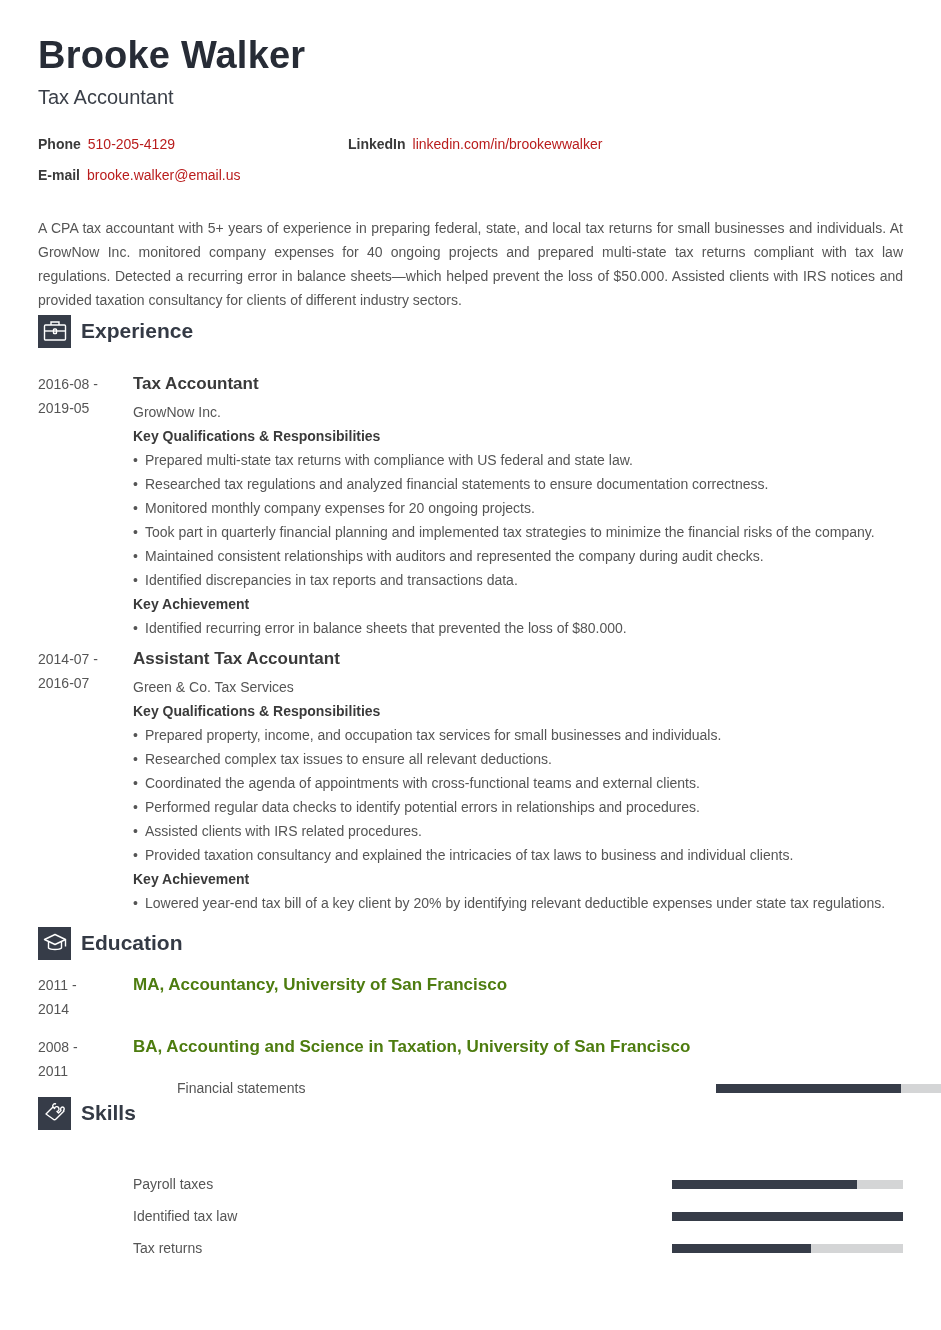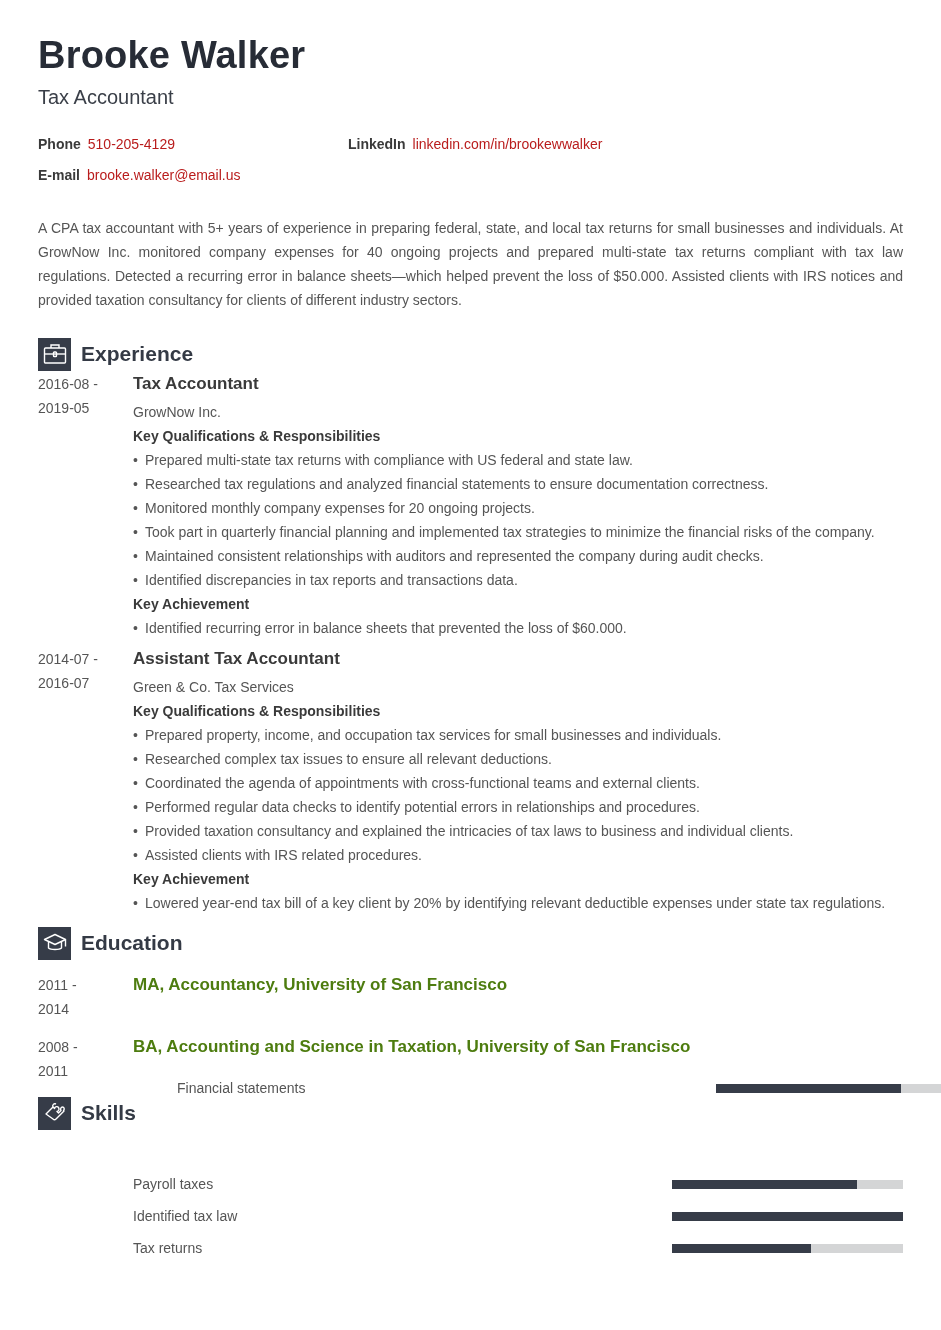--- a/index.html
+++ b/index.html
@@ -44,21 +44,21 @@
   </div>
   <div class="contact" style="top:136px; left:310px;">
     <span class="lbl">LinkedIn</span><span class="val">linkedin.com/in/brookewwalker</span>
   </div>
   <div class="contact" style="top:167px; left:0;">
     <span class="lbl">E-mail</span><span class="val">brooke.walker@email.us</span>
   </div>
 
   <div class="summary">A CPA tax accountant with 5+ years of experience in preparing federal, state, and local tax returns for small businesses and individuals. At GrowNow Inc. monitored company expenses for 40 ongoing projects and prepared multi-state tax returns compliant with tax law regulations. Detected a recurring error in balance sheets—which helped prevent the loss of $50.000. Assisted clients with IRS notices and provided taxation consultancy for clients of different industry sectors.</div>
 
-  <div class="sec-head" style="top:337px;">
+  <div class="sec-head" style="top:314px;">
     <div class="sec-icon">
       <svg width="24" height="22" viewBox="0 0 24 22" fill="none" stroke="#ffffff" stroke-width="1.4">
         <rect x="1.5" y="5" width="21" height="15" rx="1"></rect>
         <path d="M8 5V2h8v3"></path>
         <path d="M1.5 11h21"></path>
         <rect x="10.5" y="9" width="3" height="4.5" rx="0.8"></rect>
       </svg>
     </div>
     <div class="sec-title">Experience</div>
   </div>
@@ -72,39 +72,39 @@
       <div class="job-title">Tax Accountant</div>
       <div class="company">GrowNow Inc.</div>
       <div class="subhead">Key Qualifications &amp; Responsibilities</div>
       <div class="bullet"><span class="dot">•</span><span>Prepared multi-state tax returns with compliance with US federal and state law.</span></div>
       <div class="bullet"><span class="dot">•</span><span>Researched tax regulations and analyzed financial statements to ensure documentation correctness.</span></div>
       <div class="bullet"><span class="dot">•</span><span>Monitored monthly company expenses for 20 ongoing projects.</span></div>
       <div class="bullet"><span class="dot">•</span><span>Took part in quarterly financial planning and implemented tax strategies to minimize the financial risks of the company.</span></div>
       <div class="bullet"><span class="dot">•</span><span>Maintained consistent relationships with auditors and represented the company during audit checks.</span></div>
       <div class="bullet"><span class="dot">•</span><span>Identified discrepancies in tax reports and transactions data.</span></div>
       <div class="subhead">Key Achievement</div>
-      <div class="bullet"><span class="dot">•</span><span>Identified recurring error in balance sheets that prevented the loss of $60.000.</span></div>
+      <div class="bullet"><span class="dot">•</span><span>Identified recurring error in balance sheets that prevented the loss of $80.000.</span></div>
     </div>
   </div>
 
   <div class="entry" style="top:647px;">
     <div class="date">
       <div>2014-07 -</div>
       <div>2016-07</div>
     </div>
     <div class="body">
       <div class="job-title">Assistant Tax Accountant</div>
       <div class="company">Green &amp; Co. Tax Services</div>
       <div class="subhead">Key Qualifications &amp; Responsibilities</div>
       <div class="bullet"><span class="dot">•</span><span>Prepared property, income, and occupation tax services for small businesses and individuals.</span></div>
       <div class="bullet"><span class="dot">•</span><span>Researched complex tax issues to ensure all relevant deductions.</span></div>
       <div class="bullet"><span class="dot">•</span><span>Coordinated the agenda of appointments with cross-functional teams and external clients.</span></div>
       <div class="bullet"><span class="dot">•</span><span>Performed regular data checks to identify potential errors in relationships and procedures.</span></div>
+      <div class="bullet"><span class="dot">•</span><span>Assisted clients with IRS related procedures.</span></div>
       <div class="bullet"><span class="dot">•</span><span>Provided taxation consultancy and explained the intricacies of tax laws to business and individual clients.</span></div>
-      <div class="bullet"><span class="dot">•</span><span>Assisted clients with IRS related procedures.</span></div>
       <div class="subhead">Key Achievement</div>
       <div class="bullet"><span class="dot">•</span><span>Lowered year-end tax bill of a key client by 20% by identifying relevant deductible expenses under state tax regulations.</span></div>
     </div>
   </div>
 
   <div class="sec-head" style="top:926px;">
     <div class="sec-icon">
       <svg width="24" height="22" viewBox="0 0 24 22" fill="none" stroke="#ffffff" stroke-width="1.4" stroke-linejoin="round">
         <path d="M1.5 7.5L12 2.5l10.5 5L12 12.5z"></path>
         <path d="M5.5 9.5v6.5c2 2 11 2 13 0V9.5"></path>

